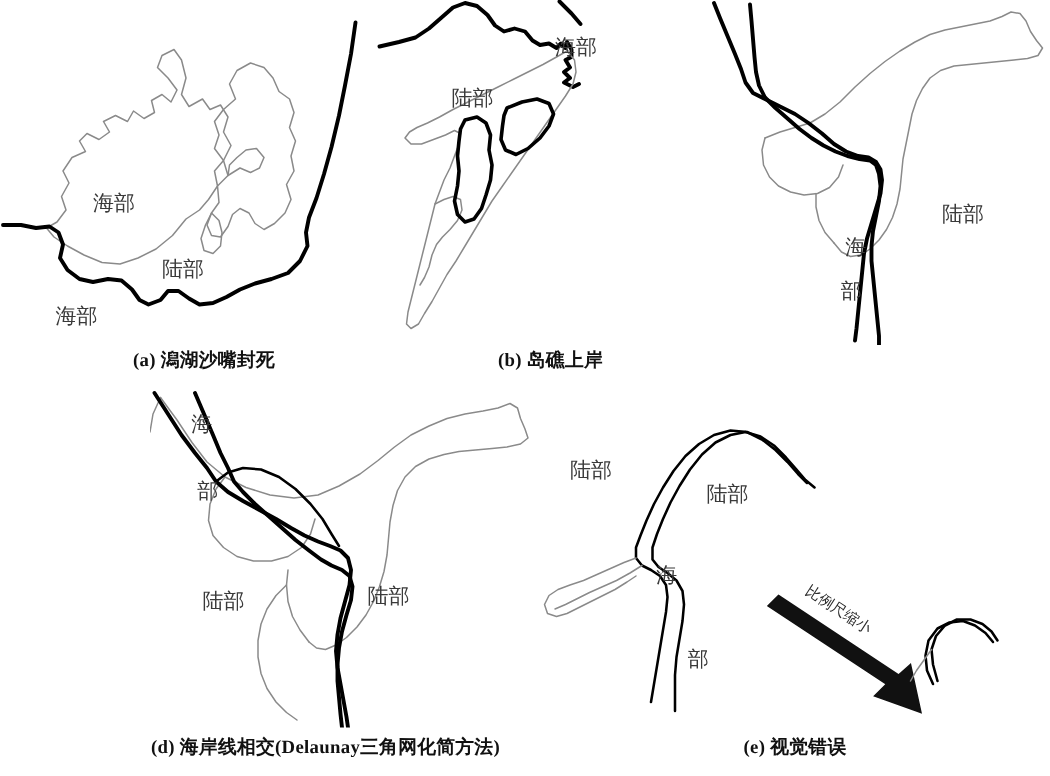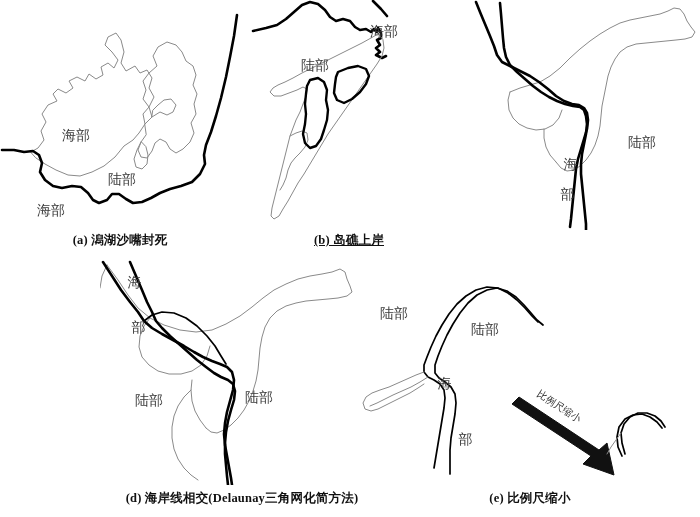--- a/index.html
+++ b/index.html
@@ -99,21 +99,21 @@
         <path class="simplified" d="M2,150 L14,150 L24,152 L33,151 L39,155 L42,163 L40,172
           L45,180 L53,186 L62,188 L72,186 L81,187 L88,193 L93,200 L99,203 L107,200 L112,194
           L119,194 L126,199 L133,203 L142,202 L151,198 L160,193 L170,189 L181,186 L192,182
           L200,174 L205,164 L204,155 L206,145 L211,132 L216,116 L221,98 L226,77 L230,57 L234,36 L237,15"></path>
       </svg>
     </div>
     <div class="map-label" style="left:62px; top:128px;">海部</div>
     <div class="map-label" style="left:108px; top:172px;">陆部</div>
     <div class="map-label" style="left:37px; top:203px;">海部</div>
   </div>
-  <div class="caption" style="left:0px; top:232px; width:240px;">(a) 潟湖沙嘴封死</div>
+  <div class="caption" style="left:0px; top:232px; width:240px;padding-left:16px;">(a) 潟湖沙嘴封死</div>
 
   <div class="panel" style="left:250px; top:0px; width:210px; height:230px;">
     <div class="panel-art">
       <svg width="210" height="230" viewBox="0 0 210 230" xmlns="http://www.w3.org/2000/svg">
 
         <path class="simplified" d="M3,31 L16,28 L27,25 L36,19 L44,12 L52,5 L60,2 L68,4 L75,10
           L80,17 L86,21 L93,19 L100,21 L105,27 L110,30 L116,29 L121,32 L124,29 L127,32
           L128,28 L131,33 L131,38 L127,40 L130,45 L126,48 L130,52 L126,55 L132,58 L136,56"></path>
 
         <path class="simplified" d="M123,1 L131,9 L137,16"></path>
@@ -131,21 +131,21 @@
         <path class="island" d="M60,80 L68,78 L74,82 L77,90 L76,100 L78,110 L77,120 L74,130
           L71,139 L66,146 L60,148 L55,143 L53,134 L55,124 L56,114 L55,104 L56,94 L57,86 Z"></path>
 
         <path class="island" d="M88,72 L98,68 L108,66 L116,69 L119,76 L116,84 L110,92 L102,99
           L94,103 L87,100 L84,93 L85,84 L86,77 Z"></path>
       </svg>
     </div>
     <div class="map-label" style="left:120px; top:24px;">海部</div>
     <div class="map-label" style="left:51px; top:58px;">陆部</div>
   </div>
-  <div class="caption" style="left:244px; top:232px; width:210px;text-decoration:underline;">(b) 岛礁上岸</div>
+  <div class="caption" style="left:262px; top:232px; width:210px;">(b) 岛礁上岸</div>
 
   <div class="panel" style="left:460px; top:0px; width:240px; height:230px;">
     <div class="panel-art">
       <svg width="240" height="230" viewBox="0 0 240 230" xmlns="http://www.w3.org/2000/svg">
 
         <path class="detail" d="M50,92 L60,88 L70,85 L80,82 L90,76 L100,68 L110,58 L120,49
           L130,41 L140,34 L150,28 L160,23 L170,20 L180,18 L190,16 L200,14 L208,11 L214,8
           L220,9 L224,14 L227,21 L231,27 L235,32 L232,37 L225,39 L216,40 L206,41 L196,42
           L186,43 L176,44 L167,47 L160,52 L155,59 L151,67 L148,76 L146,86 L144,96 L142,106
           L141,116 L140,126 L138,136 L135,145 L131,153 L126,160 L120,166 L114,170 L107,171
@@ -202,21 +202,21 @@
 
         <path class="simplified-thin" d="M44,61 L52,55 L62,52 L74,53 L86,58 L97,66
           L107,76 L115,86 L121,96 L126,104"></path>
       </svg>
     </div>
     <div class="map-label vert" style="left:28px; top:4px;">海</div>
     <div class="map-label vert" style="left:32px; top:48px;">部</div>
     <div class="map-label" style="left:35px; top:133px;">陆部</div>
     <div class="map-label" style="left:145px; top:130px;">陆部</div>
   </div>
-  <div class="caption" style="left:92px; top:490px; width:300px;">(d) 海岸线相交(Delaunay三角网化简方法)</div>
+  <div class="caption" style="left:67px; top:490px; width:300px;">(d) 海岸线相交(Delaunay三角网化简方法)</div>
 
   <div class="panel" style="left:360px; top:260px; width:340px; height:225px;">
     <div class="panel-art">
       <svg width="340" height="225" viewBox="0 0 340 225" xmlns="http://www.w3.org/2000/svg">
 
         <path class="simplified-thin" d="M74,208 L76,196 L78,184 L80,172 L82,160
           L84,148 L85,138 L84,130 L80,124 L74,120 L68,117 L64,112 L64,105 L67,97
           L71,87 L76,76 L82,65 L89,54 L97,44 L106,36 L116,30 L127,27 L138,28 L148,33
           L157,40 L165,48 L172,56 L178,62"></path>
 
@@ -244,15 +244,15 @@
           <path class="detail" d="M261,173 L256,180 L251,187 L247,194"></path>
         </g>
       </svg>
     </div>
     <div class="map-label" style="left:20px; top:46px;">陆部</div>
     <div class="map-label" style="left:111px; top:62px;">陆部</div>
     <div class="map-label vert" style="left:78px; top:105px;">海</div>
     <div class="map-label vert" style="left:99px; top:160px;">部</div>
     <div class="arrow-label" style="left:178px; top:126px; transform: rotate(33deg);">比例尺缩小</div>
   </div>
-  <div class="caption" style="left:400px; top:490px; width:260px;">(e) 比例尺缩小</div>
+  <div class="caption" style="left:400px; top:490px; width:260px;">(e) 视觉错误</div>
 
 </div>
 
 </body></html>

